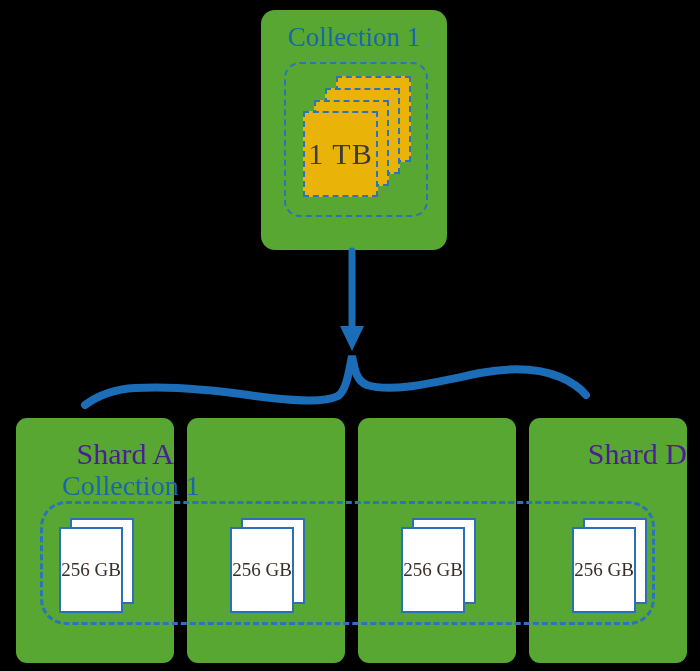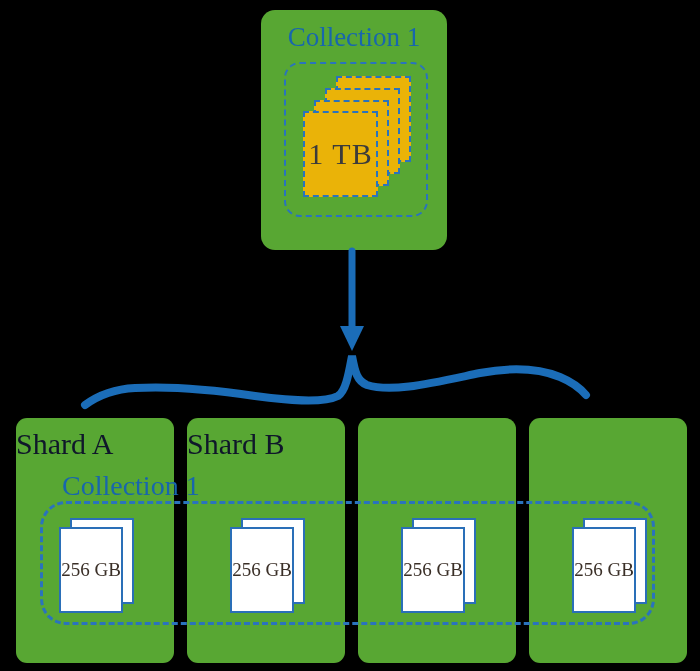--- a/index.html
+++ b/index.html
@@ -90,25 +90,25 @@
     width: 158px;
     height: 245px;
     background: #58a733;
     border-radius: 11px;
   }
   .shard.s0 { left: 16px; }
   .shard.s1 { left: 187px; }
   .shard.s2 { left: 358px; }
   .shard.s3 { left: 529px; }
   .shard-label {
-    margin-top: 9px;
-    text-align: left;
+    margin-top: 19px;
+    text-align: right;
     font-size: 30px;
     font-weight: 400;
-    color: #0f172a;
+    color: #4c1d95;
     white-space: nowrap;
   }
   .spage {
     position: absolute;
     width: 64px;
     height: 86px;
     background: #ffffff;
     border: 2px solid #2a6fb8;
     box-sizing: border-box;
   }
@@ -179,35 +179,35 @@
 
   <div class="shard s0">
     <div class="shard-label">Shard A</div>
     <div class="spage back"></div>
     <div class="spage front">
       <span>256 GB</span>
     </div>
   </div>
 
   <div class="shard s1">
-    <div class="shard-label">Shard B</div>
     <div class="spage back"></div>
     <div class="spage front">
       <span>256 GB</span>
     </div>
   </div>
 
   <div class="shard s2">
     <div class="spage back"></div>
     <div class="spage front">
       <span>256 GB</span>
     </div>
   </div>
 
   <div class="shard s3">
+    <div class="shard-label">Shard D</div>
     <div class="spage back"></div>
     <div class="spage front">
       <span>256 GB</span>
     </div>
   </div>
 
   <div class="bottom-label">Collection 1</div>
   <div class="big-dashed"></div>
 
 </div>

